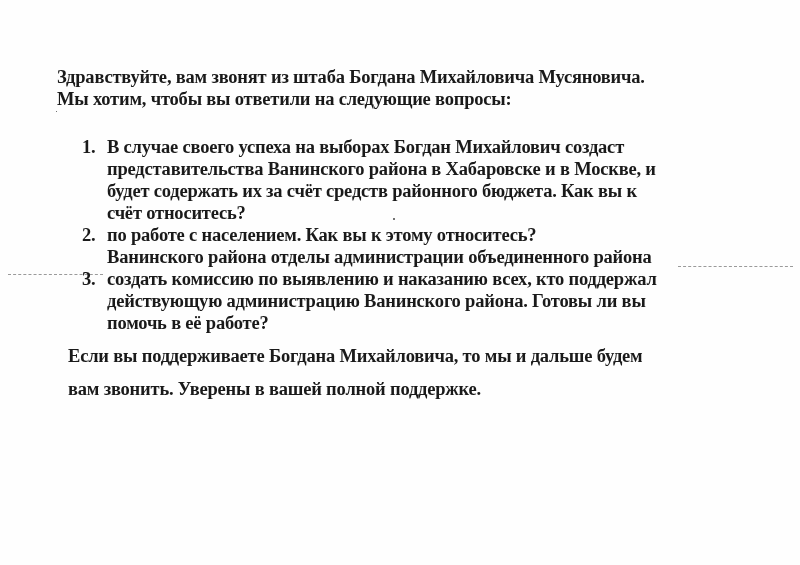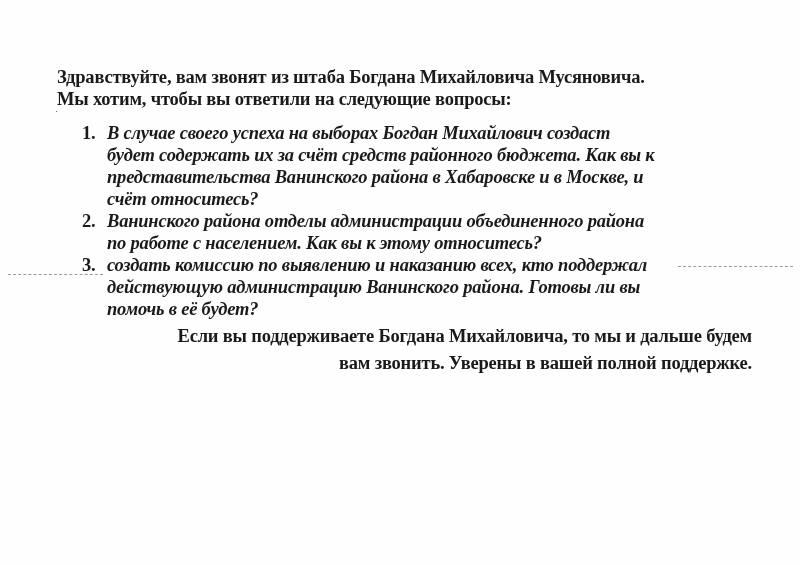--- a/index.html
+++ b/index.html
@@ -29,46 +29,44 @@
       font-size: 18.5px;
       font-weight: bold;
       line-height: 22px;
       letter-spacing: -0.2px;
     }
     .intro p {
       margin: 0;
       white-space: nowrap;
     }
     .intro {
-      margin-bottom: 12px;
+      margin-bottom: 26px;
     }
     ol.questions {
       list-style: none;
       margin: 0;
       padding: 0;
     }
     ol.questions li {
       position: relative;
       padding-left: 50px;
       margin: 0;
     }
     ol.questions li .num {
       position: absolute;
       left: 25px;
       top: 0;
     }
     ol.questions li .line {
       display: block;
       white-space: nowrap;
-      font-style: italic;
     }
     .closing p {
-      margin: 5px;
+      margin: 11px;
       white-space: nowrap;
-      text-align: right;
     }
     .scan-line {
       position: absolute;
       height: 0;
       border-top: 1px dashed #9a9a9a;
     }
     .speck {
       position: absolute;
       width: 2px; height: 2px;
       background: #444;
@@ -89,34 +87,34 @@
 
     <div class="intro">
       <p>Здравствуйте, вам звонят из штаба Богдана Михайловича Мусяновича.</p>
       <p>Мы хотим, чтобы вы ответили на следующие вопросы:</p>
     </div>
 
     <ol class="questions">
       <li>
         <span class="num">1.</span>
         <span class="line">В случае своего успеха на выборах Богдан Михайлович создаст</span>
+        <span class="line">представительства Ванинского района в Хабаровске и в Москве, и</span>
         <span class="line">будет содержать их за счёт средств районного бюджета. Как вы к</span>
-        <span class="line">представительства Ванинского района в Хабаровске и в Москве, и</span>
         <span class="line">счёт относитесь?</span>
       </li>
       <li>
         <span class="num">2.</span>
+        <span class="line">по работе с населением. Как вы к этому относитесь?</span>
         <span class="line">Ванинского района отделы администрации объединенного района</span>
-        <span class="line">по работе с населением. Как вы к этому относитесь?</span>
       </li>
       <li>
         <span class="num">3.</span>
         <span class="line">создать комиссию по выявлению и наказанию всех, кто поддержал</span>
         <span class="line">действующую администрацию Ванинского района. Готовы ли вы</span>
-        <span class="line">помочь в её будет?</span>
+        <span class="line">помочь в её работе?</span>
       </li>
     </ol>
 
     <div class="closing">
       <p>Если вы поддерживаете Богдана Михайловича, то мы и дальше будем</p>
       <p>вам звонить. Уверены в вашей полной поддержке.</p>
     </div>
 
   </div>
 </div>

